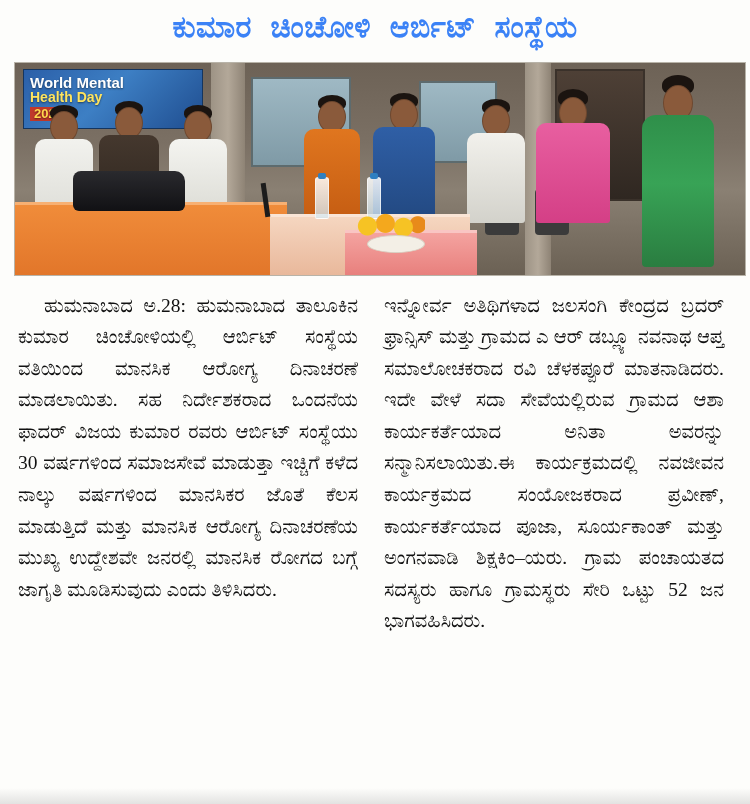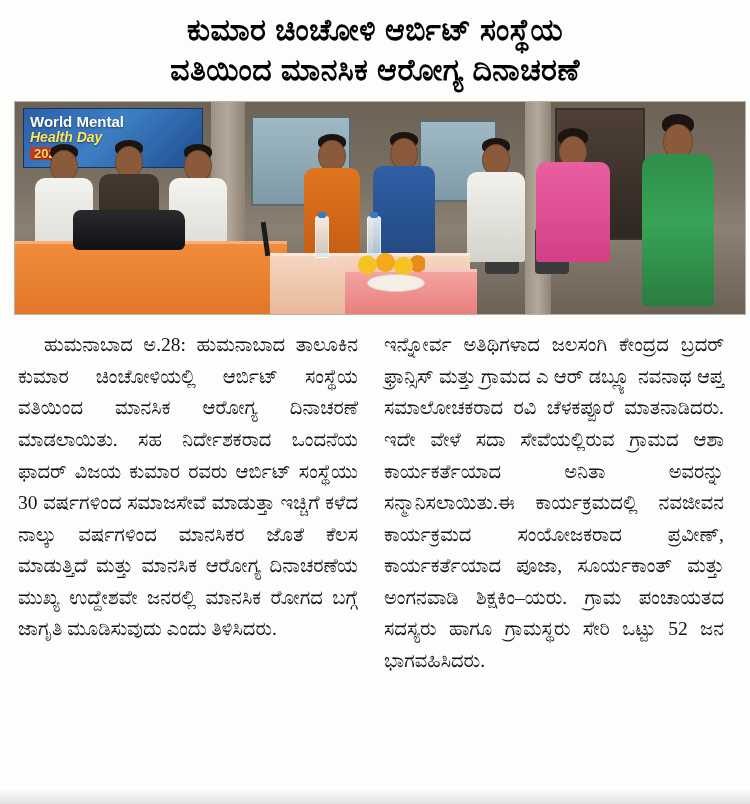--- a/index.html
+++ b/index.html
@@ -20,26 +20,26 @@
     height: 804px;
     position: relative;
     background: #fdfdfb;
     box-sizing: border-box;
     padding: 0;
   }
 
   
   .headline {
     text-align: center;
-    font-family: Liberation Sans, sans-serif;
+    font-family: Liberation Mono, monospace;
     font-weight: bold;
     font-size: 30px;
     line-height: 1.32;
     letter-spacing: 0.5px;
-    color: #000000;
+    color: #3b82f6;
     padding: 10px 18px 6px 18px;
   }
   .headline .line {
     display: block;
     white-space: nowrap;
   }
 
   
   .photo-wrap {
     margin: 6px 4px 0 14px;
@@ -88,21 +88,21 @@
     color: #ffffff;
     font-family: "Liberation Sans", sans-serif;
     font-weight: bold;
     font-size: 15px;
     line-height: 1.05;
     padding: 5px 6px;
     box-sizing: border-box;
     text-shadow: 0 1px 2px rgba(0,0,0,.5);
     overflow: hidden;
   }
-  .banner .b2 { color: #ffe45e; font-size: 14px; font-style: italic; }
+  .banner .b2 { color: #ffe45e; font-size: 14px; }
   .banner .b3 {
     color: #ffd84d;
     font-size: 13px;
     background: #c0392b;
     display: inline-block;
     padding: 0 4px;
     margin-top: 2px;
   }
 
   
@@ -264,21 +264,20 @@
   .col p.noindent { text-indent: 0; }
   .dateline { font-weight: normal; }
 </style>
 </head>
 <body>
 
 <div class="page">
 
   <div class="headline">
     <span class="line">ಕುಮಾರ ಚಿಂಚೋಳಿ ಆರ್ಬಿಟ್ ಸಂಸ್ಥೆಯ</span>
-    <span class="line">ವತಿಯಿಂದ ಮಾನಸಿಕ ಆರೋಗ್ಯ ದಿನಾಚರಣೆ</span>
   </div>
 
   <div class="photo-wrap">
     <div class="photo">
       <div class="bg-wall"></div>
 
       <div class="wall-pillar" style="left:196px;width:34px;"></div>
       <div class="wall-pillar" style="left:510px;width:26px;"></div>
 
       <div class="wall-window" style="left:236px;top:14px;width:96px;height:86px;"></div>

